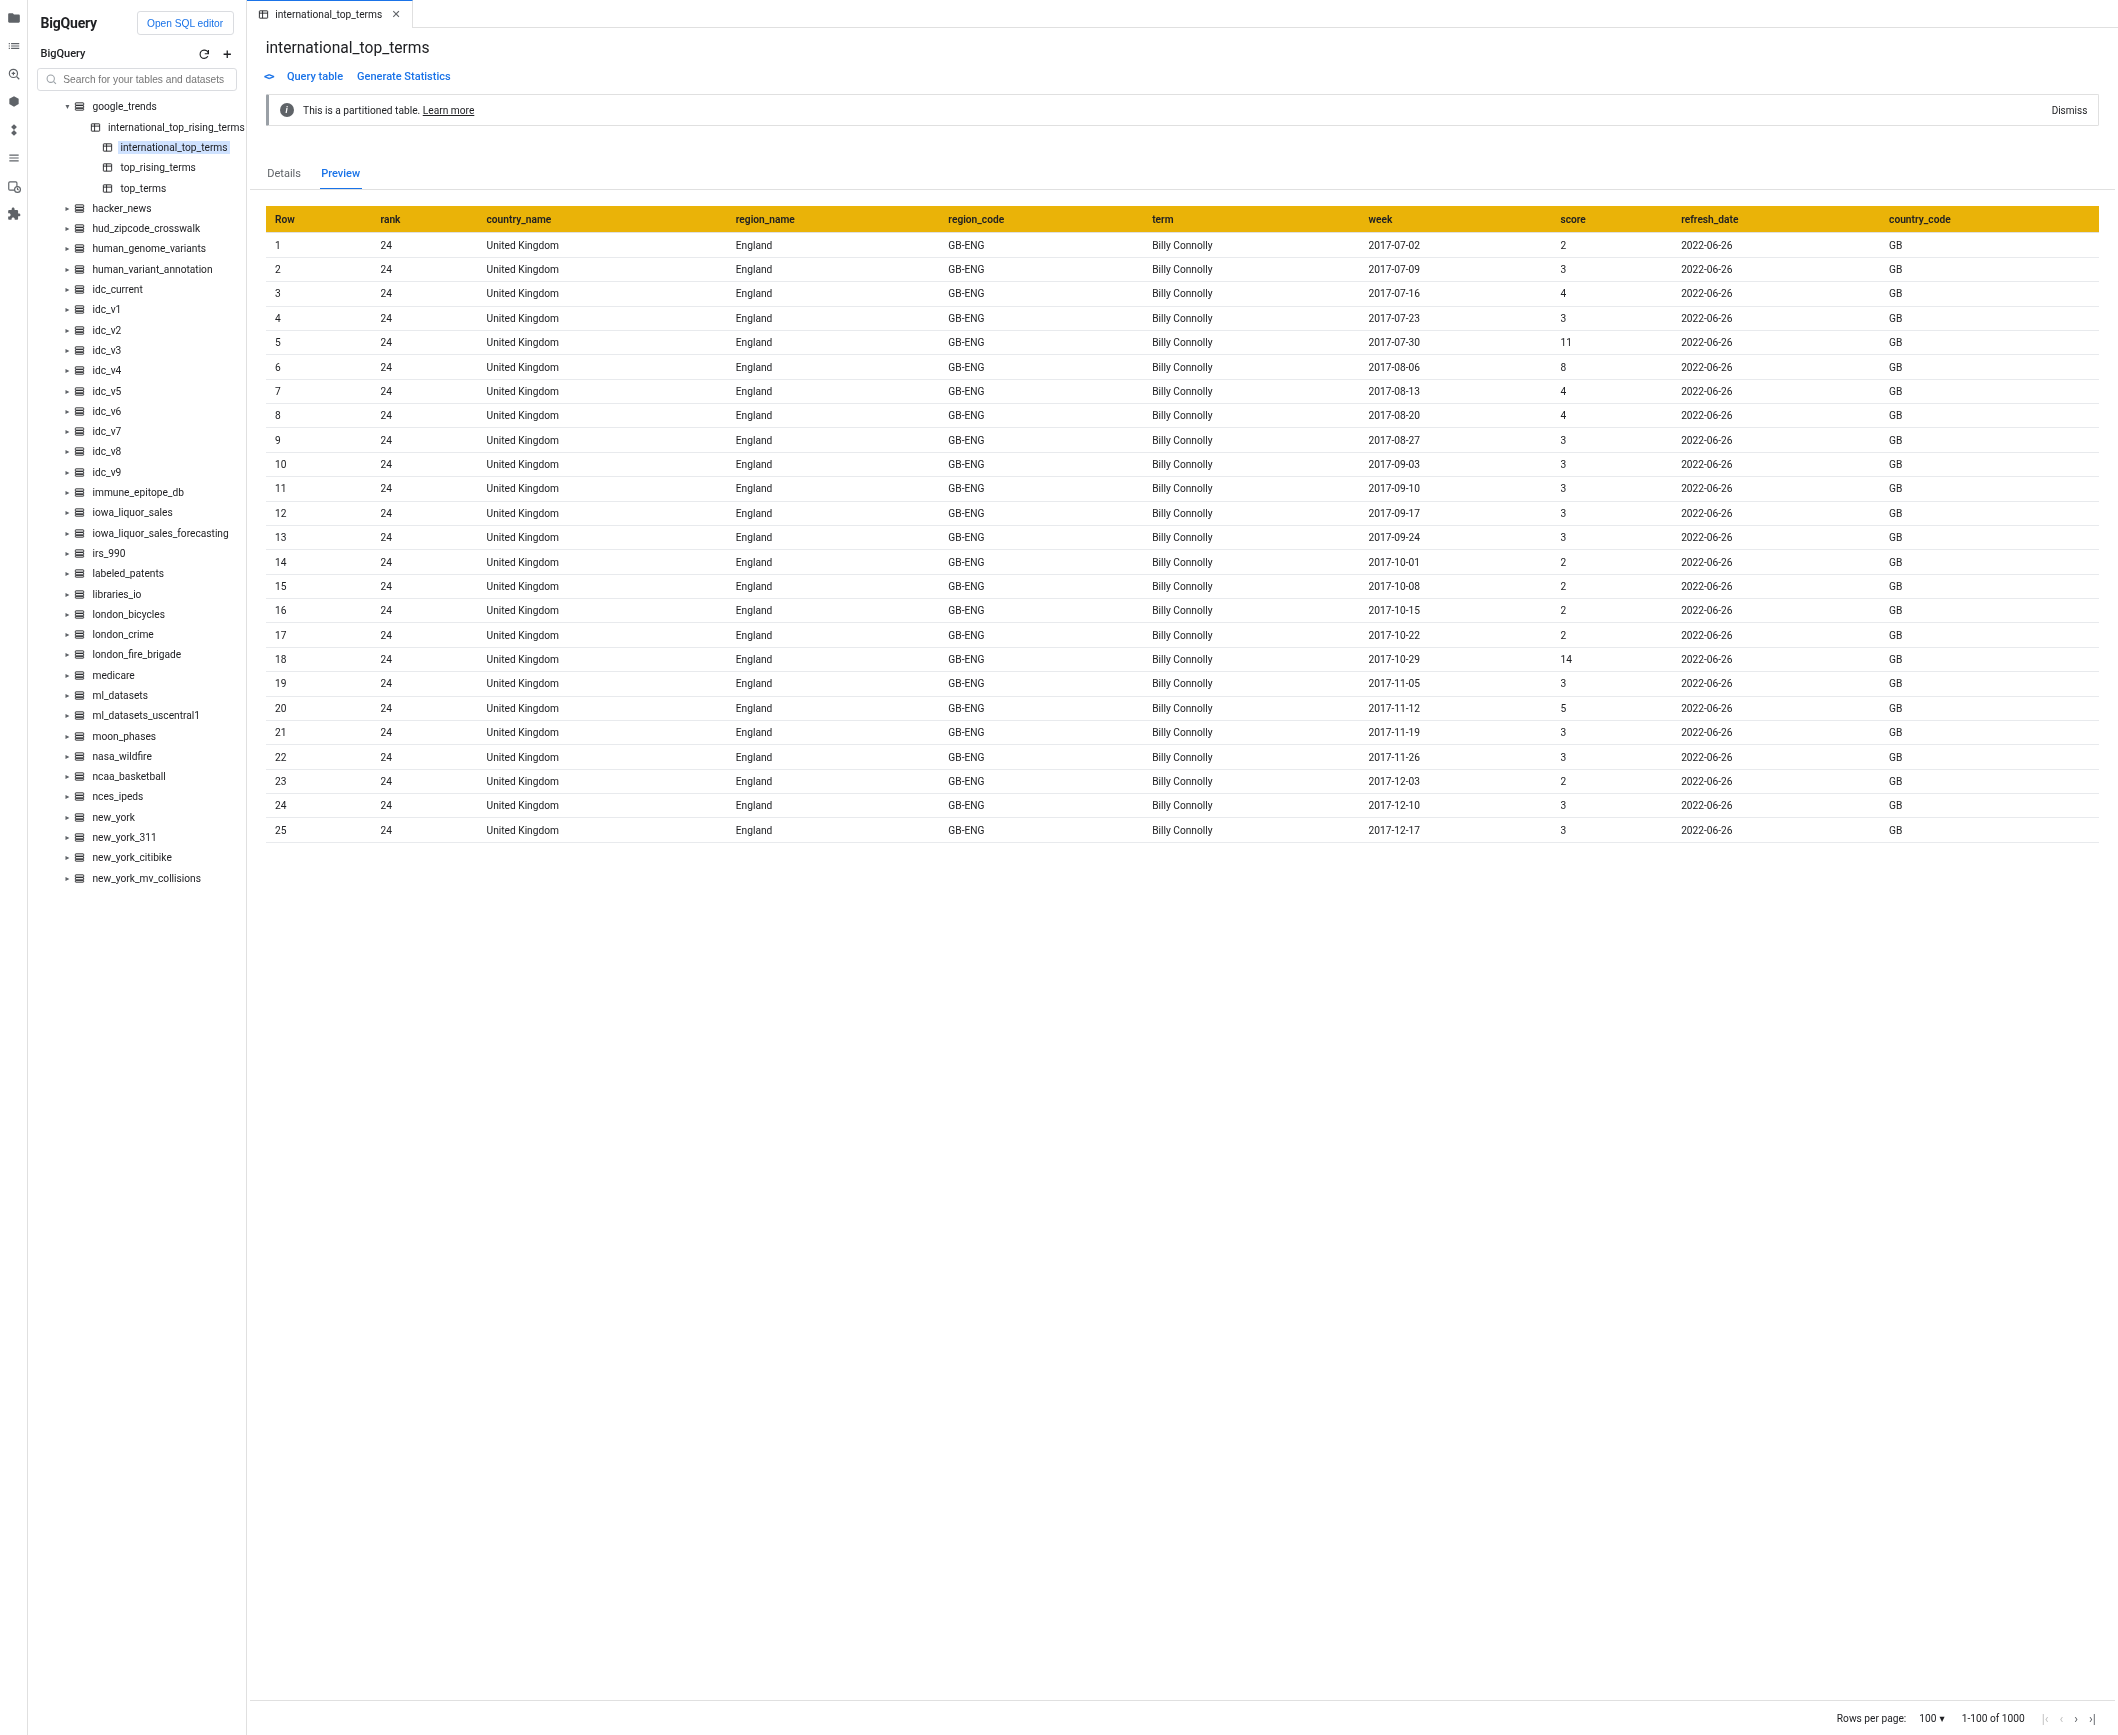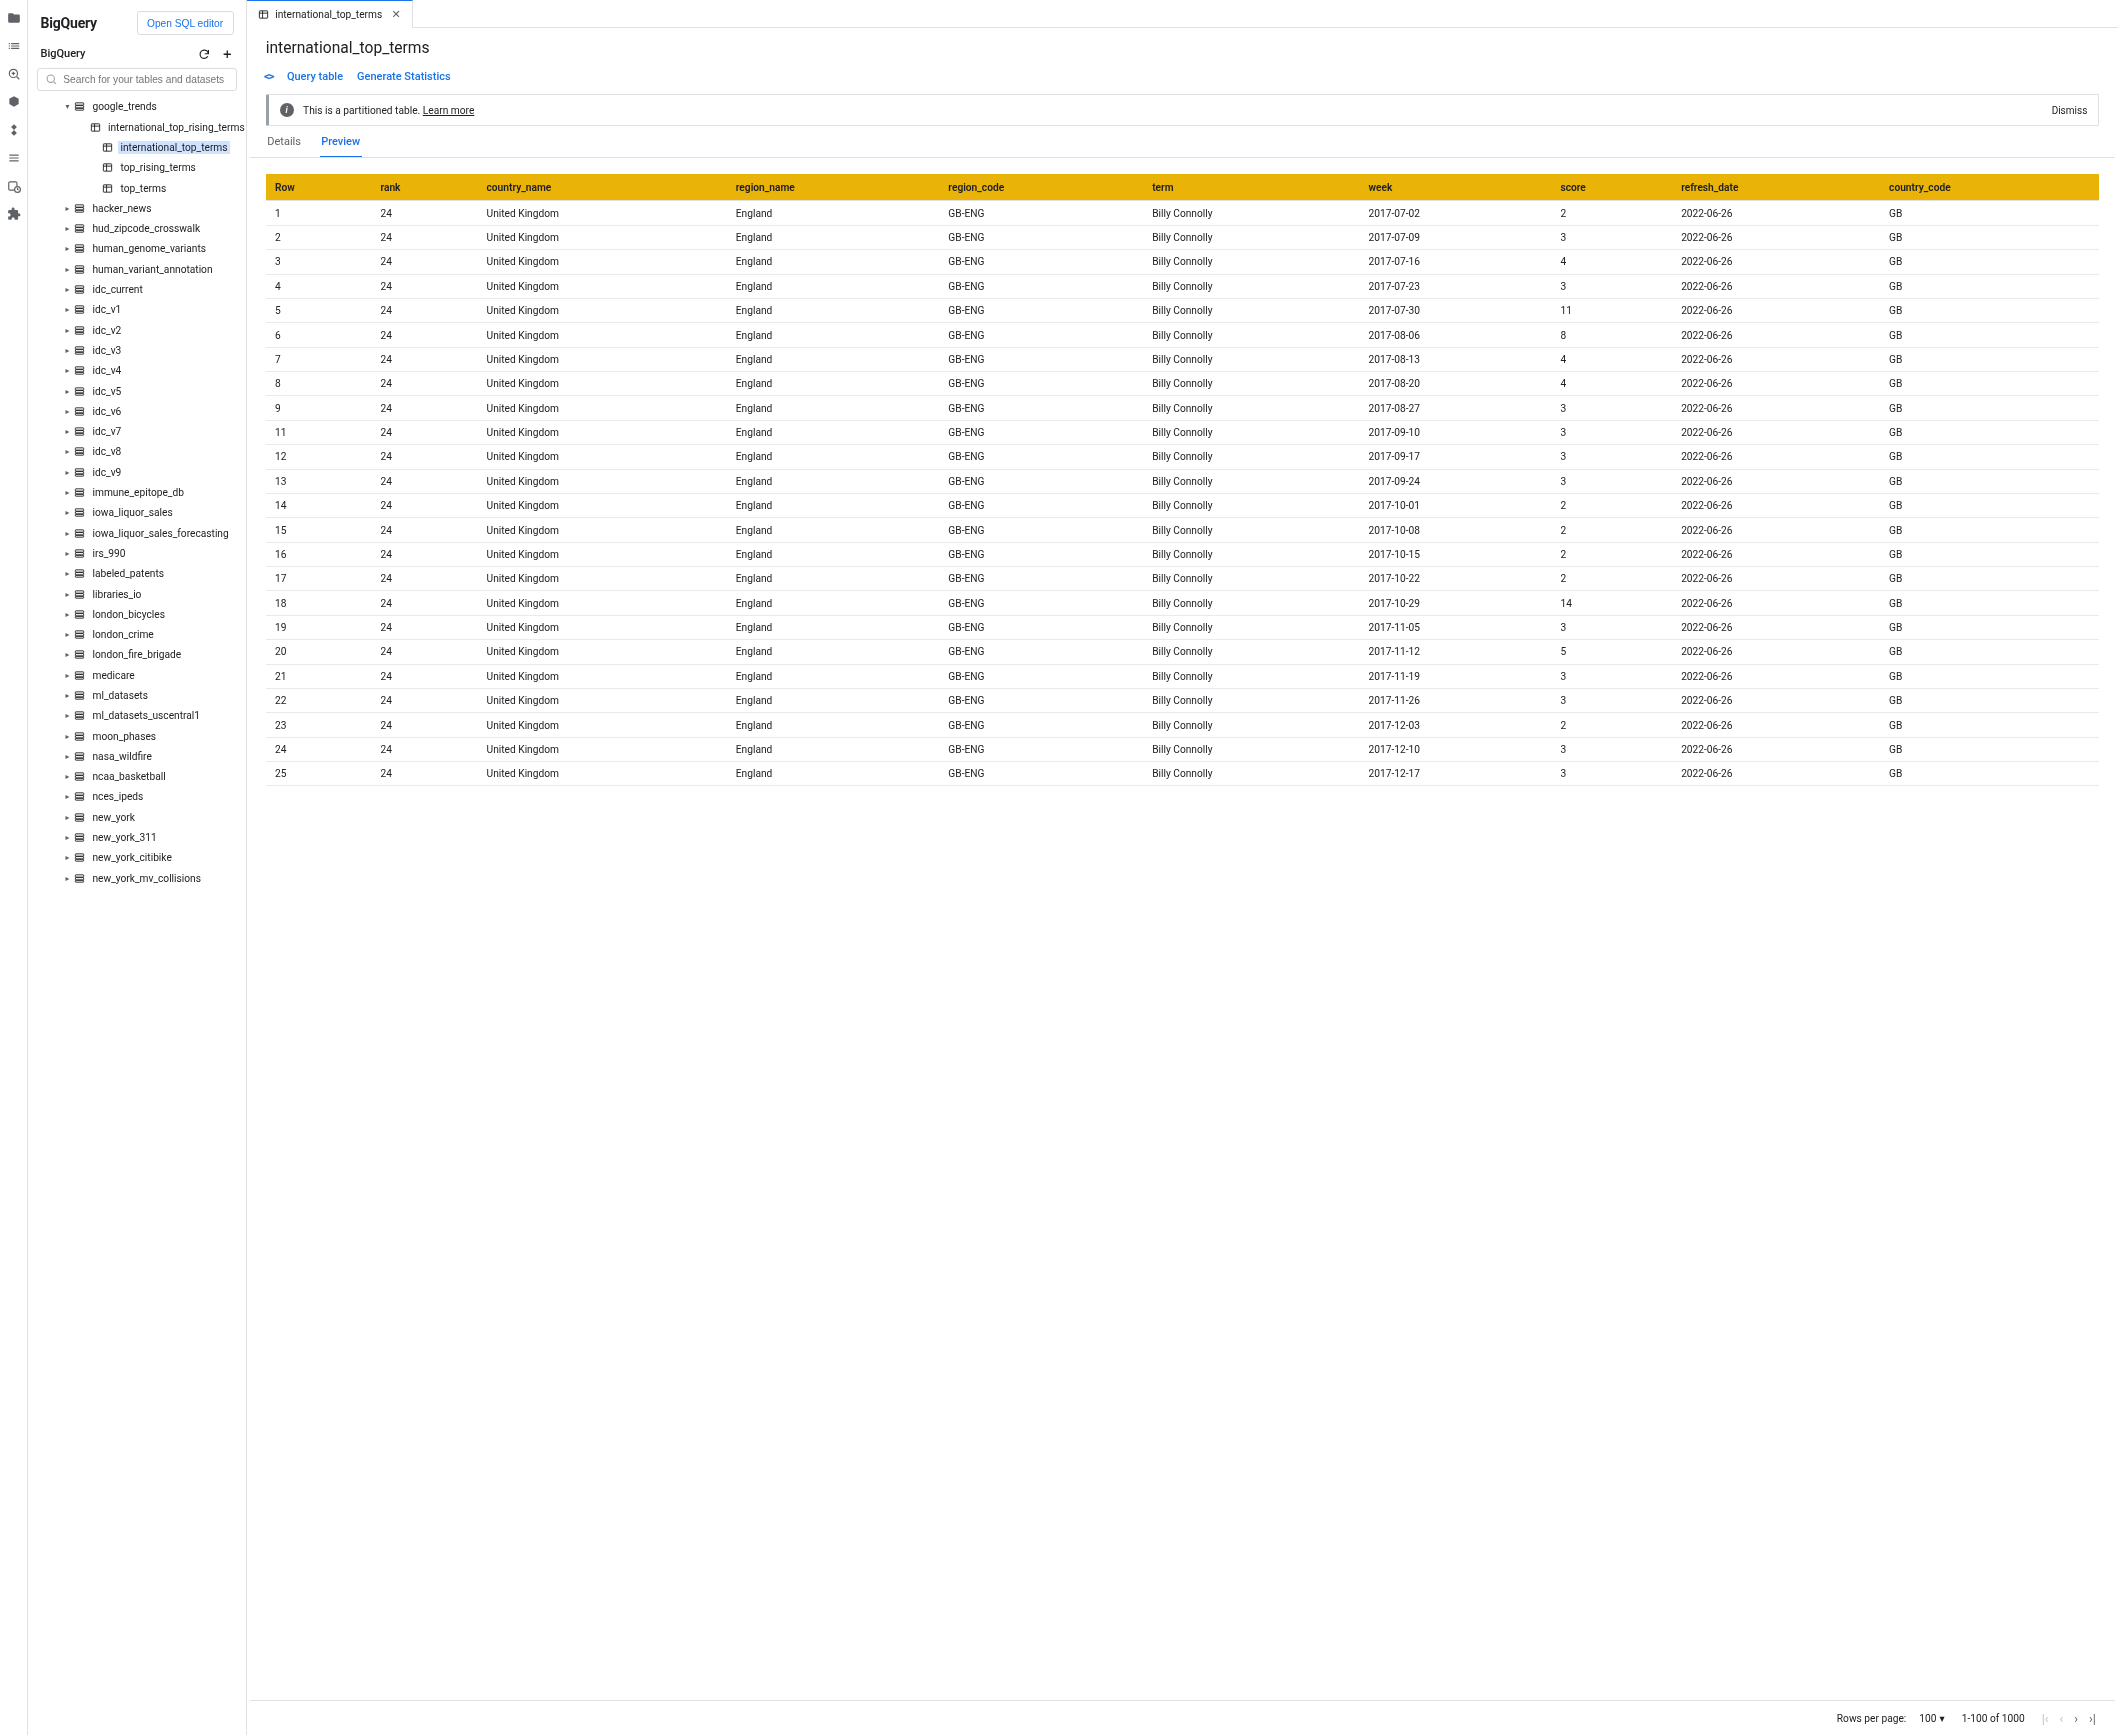--- a/index.html
+++ b/index.html
@@ -41,21 +41,21 @@
 .content { flex: 1; display: flex; flex-direction: column; overflow: hidden; padding: 0 3.1px; }
 .page-title { font-size: 15.6px; font-weight: 400; padding: 11px 15.6px 7.8px 15.6px; }
 .actions-row { display: flex; align-items: center; gap: 14px; padding: 4.7px 15.6px 11px 14px; }
 .actions-row .code-icon { color: #1a73e8; font-weight: 700; letter-spacing: -1.6px; font-size: 11.7px; }
 .actions-row a { color: #1a73e8; text-decoration: none; font-size: 11px; font-weight: 500; cursor: pointer; }
 .banner { display: flex; align-items: center; justify-content: space-between; border: 0.8px solid #e0e0e0; border-left: 3.1px solid #9aa0a6; border-radius: 1.6px; margin: 0 15.6px 9.4px 15.6px; padding: 7.8px 11px; font-size: 10.2px; }
 .banner .left { display: flex; align-items: center; gap: 9.4px; }
 .banner .info-ic { width: 14px; height: 14px; border-radius: 50%; background: #5f6368; color: #fff; display: inline-flex; align-items: center; justify-content: center; font-size: 8.6px; font-weight: 700; font-style: italic; }
 .banner a { color: #202124; text-decoration: underline; }
 .banner .dismiss { cursor: pointer; font-size: 10px; }
-.subtabs { display: flex; gap: 17px; padding: 0 15.6px; border-bottom: 0.8px solid #e0e0e0; }
+.subtabs { display: flex; gap: 17px; padding: 0 15.6px; border-bottom: 0.8px solid #e0e0e0; margin-top: 32px; }
 .subtab { padding: 0 1.6px 7.8px 1.6px; font-size: 11px; color: #5f6368; cursor: pointer; border-bottom: 1.6px solid transparent; }
 .subtab.active { color: #1a73e8; border-bottom-color: #1a73e8; font-weight: 500; }
 .table-wrap { flex: 1; overflow: auto; margin: 15.6px 15.6px 0 15.6px; position: relative; }
 table { border-collapse: collapse; width: 100%; font-size: 10.2px; }
 thead th { background: #eab308; text-align: left; font-weight: 600; padding: 7.8px 9.4px; border-bottom: 0.8px solid #e0e0e0; position: sticky; top: 0; white-space: nowrap; margin-top: 20px; }
 tbody td { padding: 6.2px 9.4px; border-bottom: 0.8px solid #e8eaed; white-space: nowrap; }
 .pager { display: flex; align-items: center; justify-content: flex-end; gap: 17px; padding: 9.4px 19px; border-top: 0.8px solid #e0e0e0; font-size: 10.2px; }
 .pager .rpp-group { display: flex; align-items: center; gap: 13px; }
 .pager .rpp-val { display: flex; align-items: center; gap: 3.1px; cursor: pointer; }
 .pager .nav-icons { display: flex; gap: 11px; color: #5f6368; }
@@ -735,20 +735,32 @@
                 <td>United Kingdom</td>
                 <td>England</td>
                 <td>GB-ENG</td>
                 <td>Billy Connolly</td>
                 <td>2017-08-27</td>
                 <td>3</td>
                 <td>2022-06-26</td>
                 <td>GB</td>
               </tr>
               <tr>
+                <td>10</td>
+                <td>24</td>
+                <td>United Kingdom</td>
+                <td>England</td>
+                <td>GB-ENG</td>
+                <td>Billy Connolly</td>
+                <td>2017-09-03</td>
+                <td>3</td>
+                <td>2022-06-26</td>
+                <td>GB</td>
+              </tr>
+              <tr>
                 <td>11</td>
                 <td>24</td>
                 <td>United Kingdom</td>
                 <td>England</td>
                 <td>GB-ENG</td>
                 <td>Billy Connolly</td>
                 <td>2017-09-10</td>
                 <td>3</td>
                 <td>2022-06-26</td>
                 <td>GB</td>

